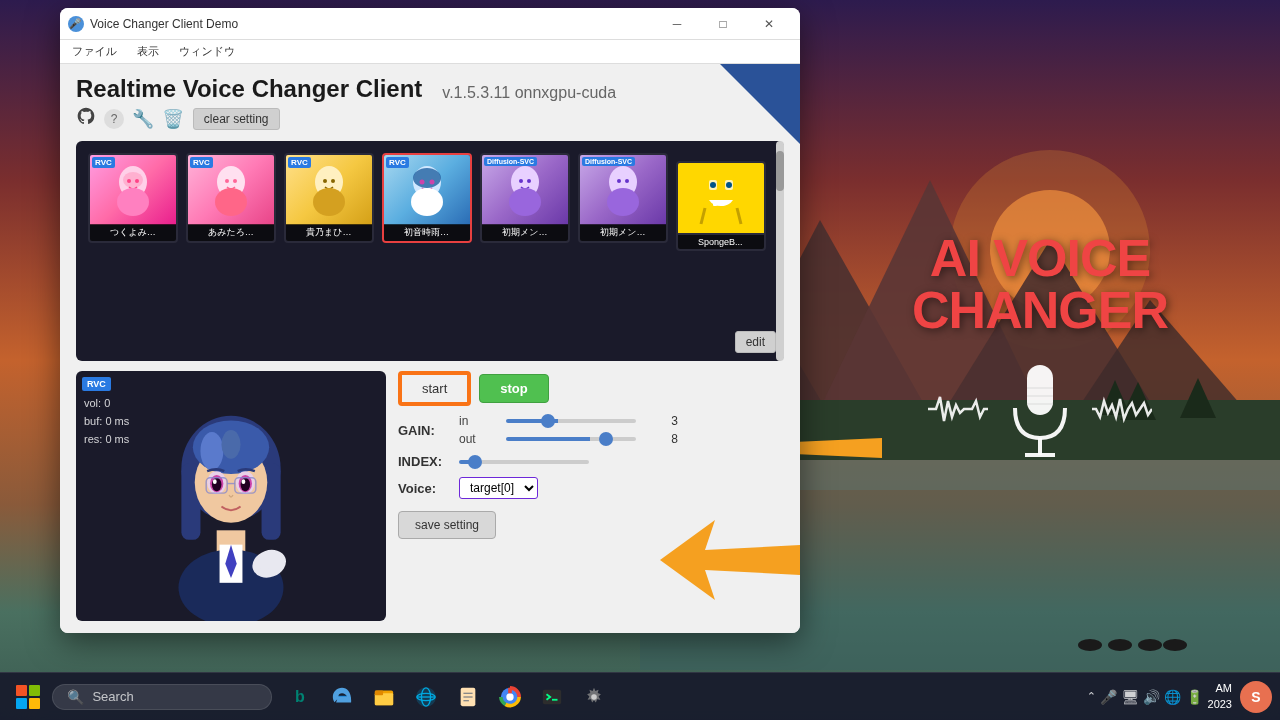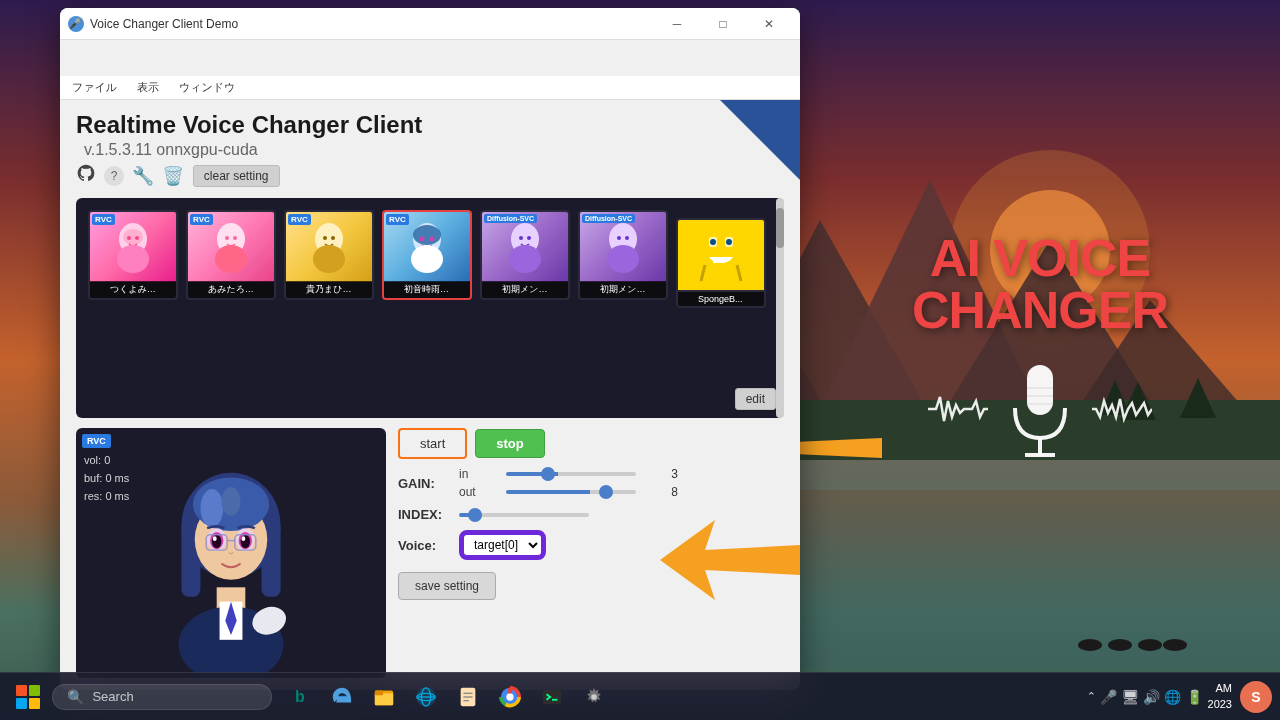--- a/index.html
+++ b/index.html
@@ -231,21 +231,20 @@
     .menu-bar {
       background: white;
       height: 24px;
       display: flex;
       align-items: center;
       padding: 0 8px;
       gap: 12px;
       border-bottom: 1px solid #ddd;
       font-size: 11px;
       color: #333;
-      margin-top: 36px;
     }
 
     .menu-item {
       cursor: pointer;
       padding: 2px 4px;
       border-radius: 2px;
     }
 
     
     .app-content {
@@ -459,21 +458,21 @@
     }
 
     .control-row {
       display: flex;
       align-items: center;
       gap: 8px;
     }
 
     .start-btn {
       background: #f0f0f0;
-      border: 2px solid #f97316;
+      border: 4px solid #f97316;
       border-radius: 4px;
       padding: 6px 20px;
       font-size: 13px;
       cursor: pointer;
       color: #333;
     }
 
     .stop-btn {
       background: #50c050;
       border: 1px solid #40a040;
@@ -550,22 +549,22 @@
     }
 
     .tune-row, .index-row, .voice-row {
       display: flex;
       align-items: center;
       gap: 6px;
     }
 
     .voice-select {
       background: white;
-      border: 5px solid #6d28d9;
-      border-radius: 8px;
+      border: 1px solid #6d28d9;
+      border-radius: 3px;
       padding: 2px 6px;
       font-size: 12px;
       cursor: pointer;
     }
 
     .save-btn {
       background: #d8d8d8;
       border: 1px solid #aaa;
       border-radius: 4px;
       padding: 6px 16px;
@@ -714,21 +713,21 @@
   </div>
 
   <div class="app-content" style="position:relative;">
 
     <div style="position:absolute;top:0;right:0;width:80px;height:80px;overflow:hidden;">
       <div style="position:absolute;top:0;right:0;width:0;height:0;border-style:solid;border-width:0 80px 80px 0;border-color:transparent #2a5298 transparent transparent;"></div>
     </div>
 
     <div class="app-header">
       <div class="app-title-section">
-        <div style="display:flex;align-items:flex-start;gap:3px;flex-direction:column;">
+        <div style="display:flex;align-items:flex-end;gap:12px;">
           <span class="app-title">Realtime Voice Changer Client</span>
           <span class="version-text">v.1.5.3.11 onnxgpu-cuda</span>
         </div>
         <div class="app-toolbar">
           <span class="toolbar-icon" title="GitHub">
             <svg width="20" height="20" viewBox="0 0 24 24" fill="#444">
                 <path d="M12 2C6.477 2 2 6.484 2 12.017c0 4.425 2.865 8.18 6.839 9.504.5.092.682-.217.682-.483 0-.237-.008-.868-.013-1.703-2.782.605-3.369-1.343-3.369-1.343-.454-1.158-1.11-1.466-1.11-1.466-.908-.62.069-.608.069-.608 1.003.07 1.531 1.032 1.531 1.032.892 1.53 2.341 1.088 2.91.832.092-.647.35-1.088.636-1.338-2.22-.253-4.555-1.113-4.555-4.951 0-1.093.39-1.988 1.029-2.688-.103-.253-.446-1.272.098-2.65 0 0 .84-.27 2.75 1.026A9.564 9.564 0 0112 6.844c.85.004 1.705.115 2.504.337 1.909-1.296 2.747-1.027 2.747-1.027.546 1.379.202 2.398.1 2.651.64.7 1.028 1.595 1.028 2.688 0 3.848-2.339 4.695-4.566 4.943.359.309.678.92.678 1.855 0 1.338-.012 2.419-.012 2.747 0 .268.18.58.688.482A10.019 10.019 0 0022 12.017C22 6.484 17.522 2 12 2z"></path>
               </svg>
           </span>
           <span class="toolbar-icon" style="background:#ddd;border-radius:50%;width:20px;height:20px;display:flex;align-items:center;justify-content:center;font-size:12px;color:#666;">?</span>

